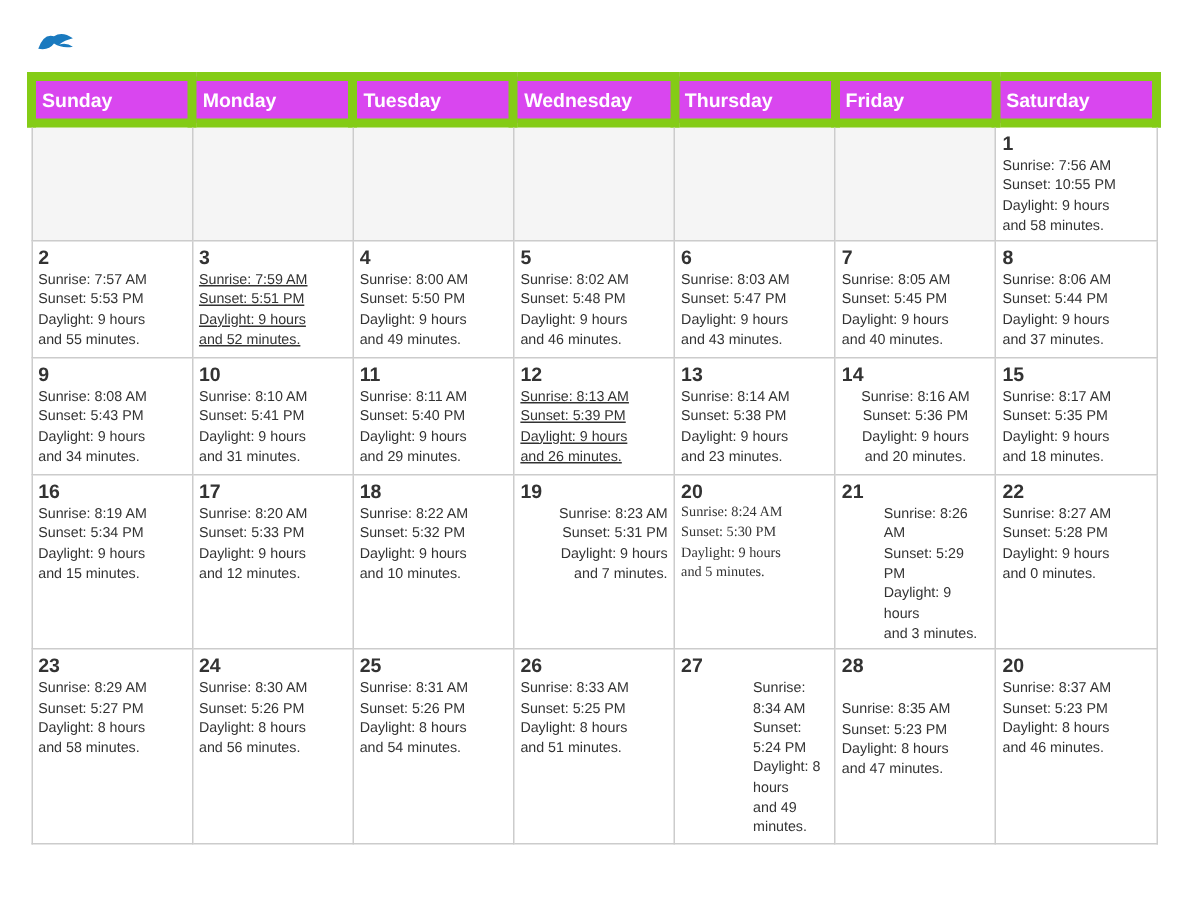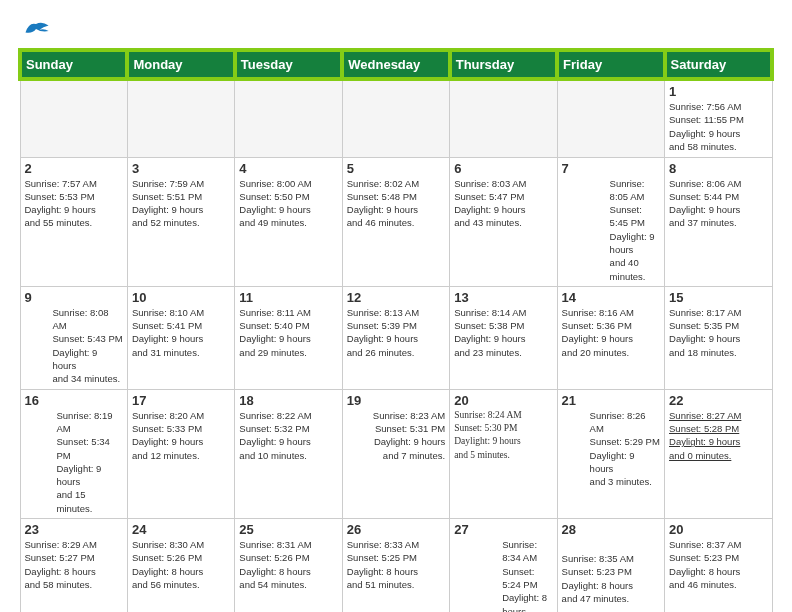--- a/index.html
+++ b/index.html
@@ -54,27 +54,27 @@
       font-size: 14px;
       color: #555;
       margin-top: 2px;
     }
     .calendar {
       width: 100%;
       border-collapse: collapse;
       table-layout: fixed;
     }
     .calendar th {
-      background: #15803d;
+      background: #d946ef;
       color: #fff;
       font-size: 13px;
       font-weight: bold;
       padding: 5px 4px;
       text-align: left;
-      border: 4px solid #84cc16;
+      border: 6px solid #84cc16;
     }
     .calendar td {
       border: 1px solid #ccc;
       vertical-align: top;
       padding: 3px 4px;
       font-size: 10px;
       color: #333;
       height: 78px;
       background: #fff;
     }
@@ -133,36 +133,36 @@
     <tr>
           <td class="empty"></td>
           <td class="empty"></td>
           <td class="empty"></td>
           <td class="empty"></td>
           <td class="empty"></td>
           <td class="empty"></td>
           <td>
             <span class="day-num">1</span>
             <div class="day-info" style="white-space: pre-line;">Sunrise: 7:56 AM
-Sunset: 11:55 PM
+Sunset: 10:55 PM
 Daylight: 9 hours
 and 58 minutes.</div>
           </td>
         </tr>
         <tr>
           <td>
             <span class="day-num">2</span>
             <div class="day-info" style="white-space: pre-line;">Sunrise: 7:57 AM
 Sunset: 5:53 PM
 Daylight: 9 hours
 and 55 minutes.</div>
           </td>
           <td>
             <span class="day-num">3</span>
-            <div class="day-info" style="white-space: pre-line;">Sunrise: 7:59 AM
+            <div class="day-info" style="white-space: pre-line; text-decoration: underline;">Sunrise: 7:59 AM
 Sunset: 5:51 PM
 Daylight: 9 hours
 and 52 minutes.</div>
           </td>
           <td>
             <span class="day-num">4</span>
             <div class="day-info" style="white-space: pre-line;">Sunrise: 8:00 AM
 Sunset: 5:50 PM
 Daylight: 9 hours
 and 49 minutes.</div>
@@ -176,88 +176,88 @@
           </td>
           <td>
             <span class="day-num">6</span>
             <div class="day-info" style="white-space: pre-line;">Sunrise: 8:03 AM
 Sunset: 5:47 PM
 Daylight: 9 hours
 and 43 minutes.</div>
           </td>
           <td>
             <span class="day-num">7</span>
-            <div class="day-info" style="white-space: pre-line; margin-left: 48px;">Sunrise: 8:05 AM
+            <div class="day-info" style="white-space: pre-line;">Sunrise: 8:05 AM
 Sunset: 5:45 PM
 Daylight: 9 hours
 and 40 minutes.</div>
           </td>
           <td>
             <span class="day-num">8</span>
             <div class="day-info" style="white-space: pre-line;">Sunrise: 8:06 AM
 Sunset: 5:44 PM
 Daylight: 9 hours
 and 37 minutes.</div>
           </td>
         </tr>
         <tr>
           <td>
             <span class="day-num">9</span>
-            <div class="day-info" style="white-space: pre-line; margin-left: 28px;">Sunrise: 8:08 AM
+            <div class="day-info" style="white-space: pre-line;">Sunrise: 8:08 AM
 Sunset: 5:43 PM
 Daylight: 9 hours
 and 34 minutes.</div>
           </td>
           <td>
             <span class="day-num">10</span>
             <div class="day-info" style="white-space: pre-line;">Sunrise: 8:10 AM
 Sunset: 5:41 PM
 Daylight: 9 hours
 and 31 minutes.</div>
           </td>
           <td>
             <span class="day-num">11</span>
             <div class="day-info" style="white-space: pre-line;">Sunrise: 8:11 AM
 Sunset: 5:40 PM
 Daylight: 9 hours
 and 29 minutes.</div>
           </td>
           <td>
             <span class="day-num">12</span>
-            <div class="day-info" style="white-space: pre-line;">Sunrise: 8:13 AM
+            <div class="day-info" style="white-space: pre-line; text-decoration: underline;">Sunrise: 8:13 AM
 Sunset: 5:39 PM
 Daylight: 9 hours
 and 26 minutes.</div>
           </td>
           <td>
             <span class="day-num">13</span>
             <div class="day-info" style="white-space: pre-line;">Sunrise: 8:14 AM
 Sunset: 5:38 PM
 Daylight: 9 hours
 and 23 minutes.</div>
           </td>
           <td>
             <span class="day-num">14</span>
-            <div class="day-info" style="white-space: pre-line;">Sunrise: 8:16 AM
+            <div class="day-info" style="white-space: pre-line; text-align: center;">Sunrise: 8:16 AM
 Sunset: 5:36 PM
 Daylight: 9 hours
 and 20 minutes.</div>
           </td>
           <td>
             <span class="day-num">15</span>
             <div class="day-info" style="white-space: pre-line;">Sunrise: 8:17 AM
 Sunset: 5:35 PM
 Daylight: 9 hours
 and 18 minutes.</div>
           </td>
         </tr>
         <tr>
           <td>
             <span class="day-num">16</span>
-            <div class="day-info" style="white-space: pre-line; margin-left: 32px;">Sunrise: 8:19 AM
+            <div class="day-info" style="white-space: pre-line;">Sunrise: 8:19 AM
 Sunset: 5:34 PM
 Daylight: 9 hours
 and 15 minutes.</div>
           </td>
           <td>
             <span class="day-num">17</span>
             <div class="day-info" style="white-space: pre-line;">Sunrise: 8:20 AM
 Sunset: 5:33 PM
 Daylight: 9 hours
 and 12 minutes.</div>
@@ -285,21 +285,21 @@
           </td>
           <td>
             <span class="day-num">21</span>
             <div class="day-info" style="white-space: pre-line; margin-left: 28px;">Sunrise: 8:26 AM
 Sunset: 5:29 PM
 Daylight: 9 hours
 and 3 minutes.</div>
           </td>
           <td>
             <span class="day-num">22</span>
-            <div class="day-info" style="white-space: pre-line; text-decoration: underline;">Sunrise: 8:27 AM
+            <div class="day-info" style="white-space: pre-line;">Sunrise: 8:27 AM
 Sunset: 5:28 PM
 Daylight: 9 hours
 and 0 minutes.</div>
           </td>
         </tr>
         <tr>
           <td>
             <span class="day-num">23</span>
             <div class="day-info" style="white-space: pre-line;">Sunrise: 8:29 AM
 Sunset: 5:27 PM

